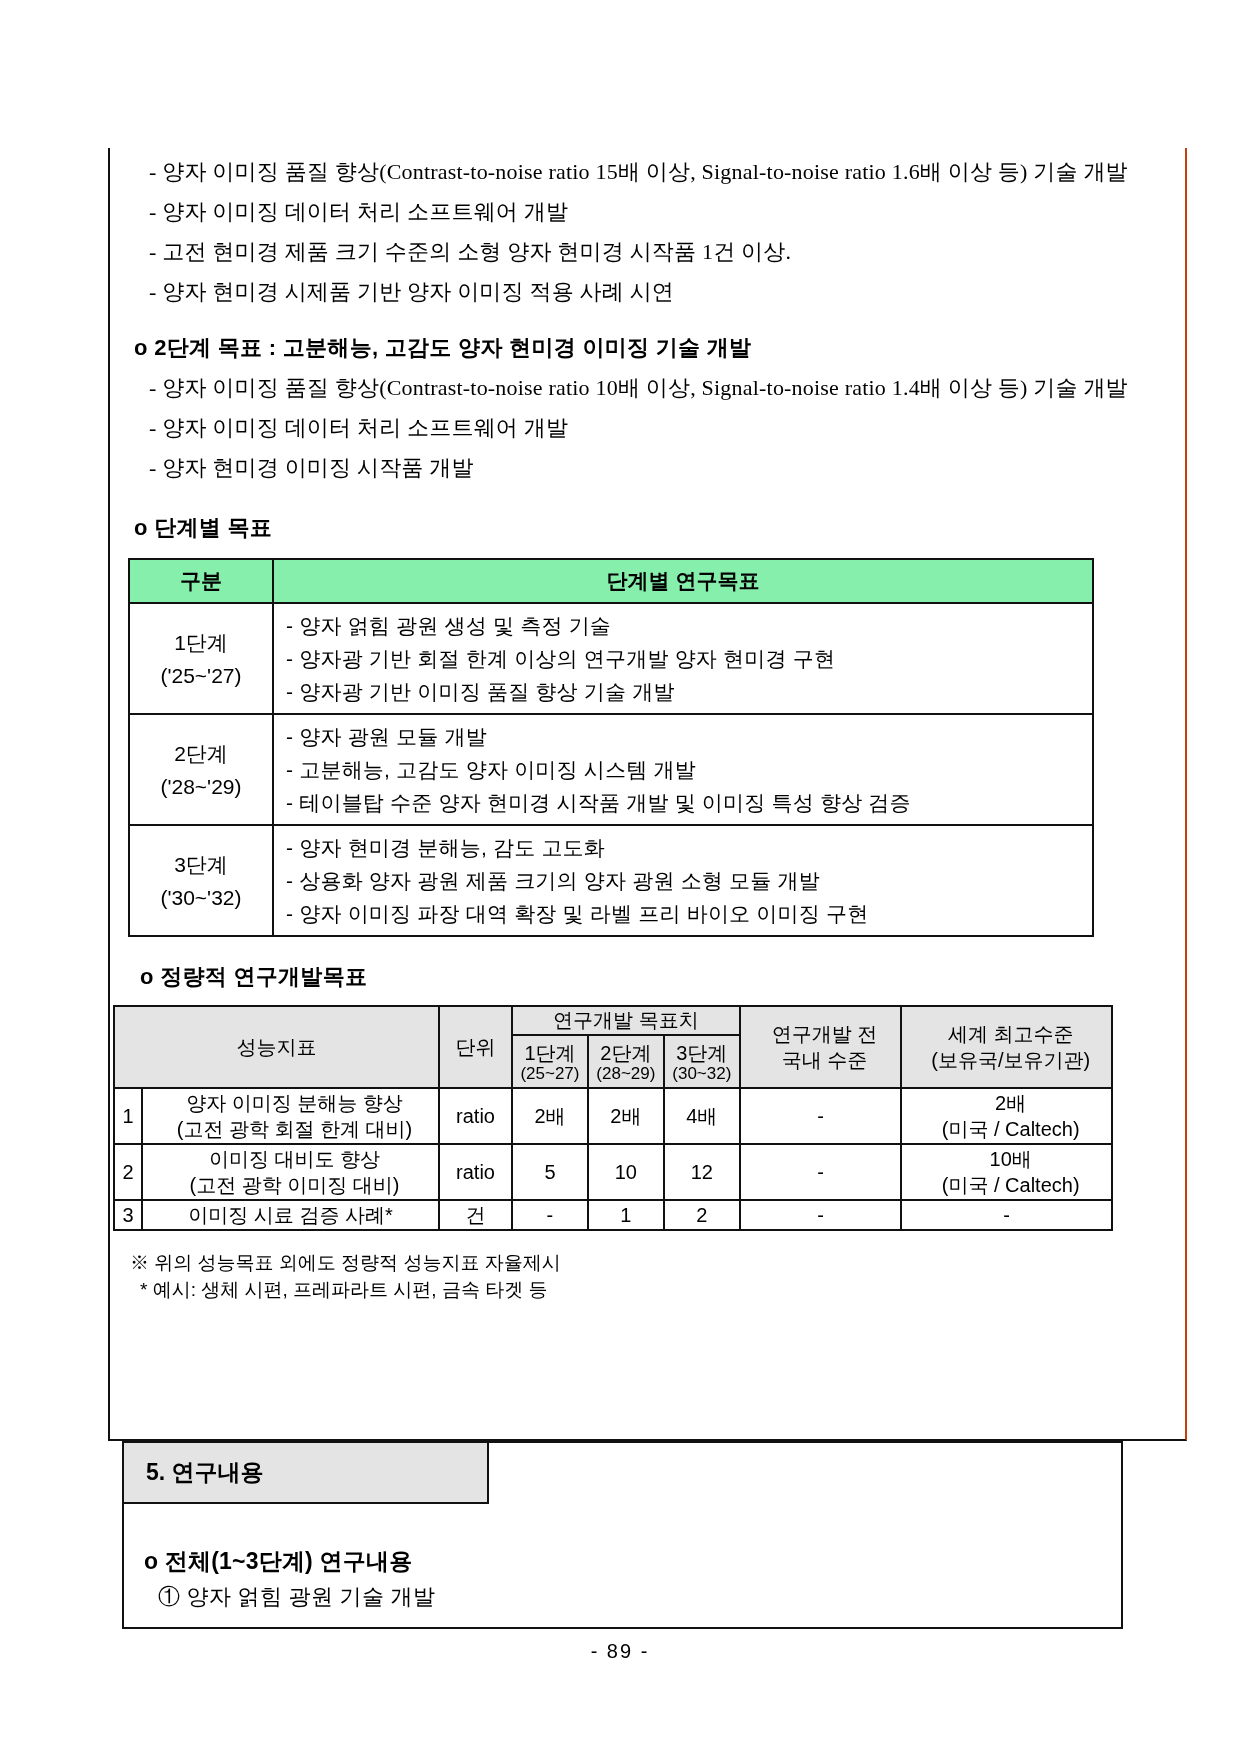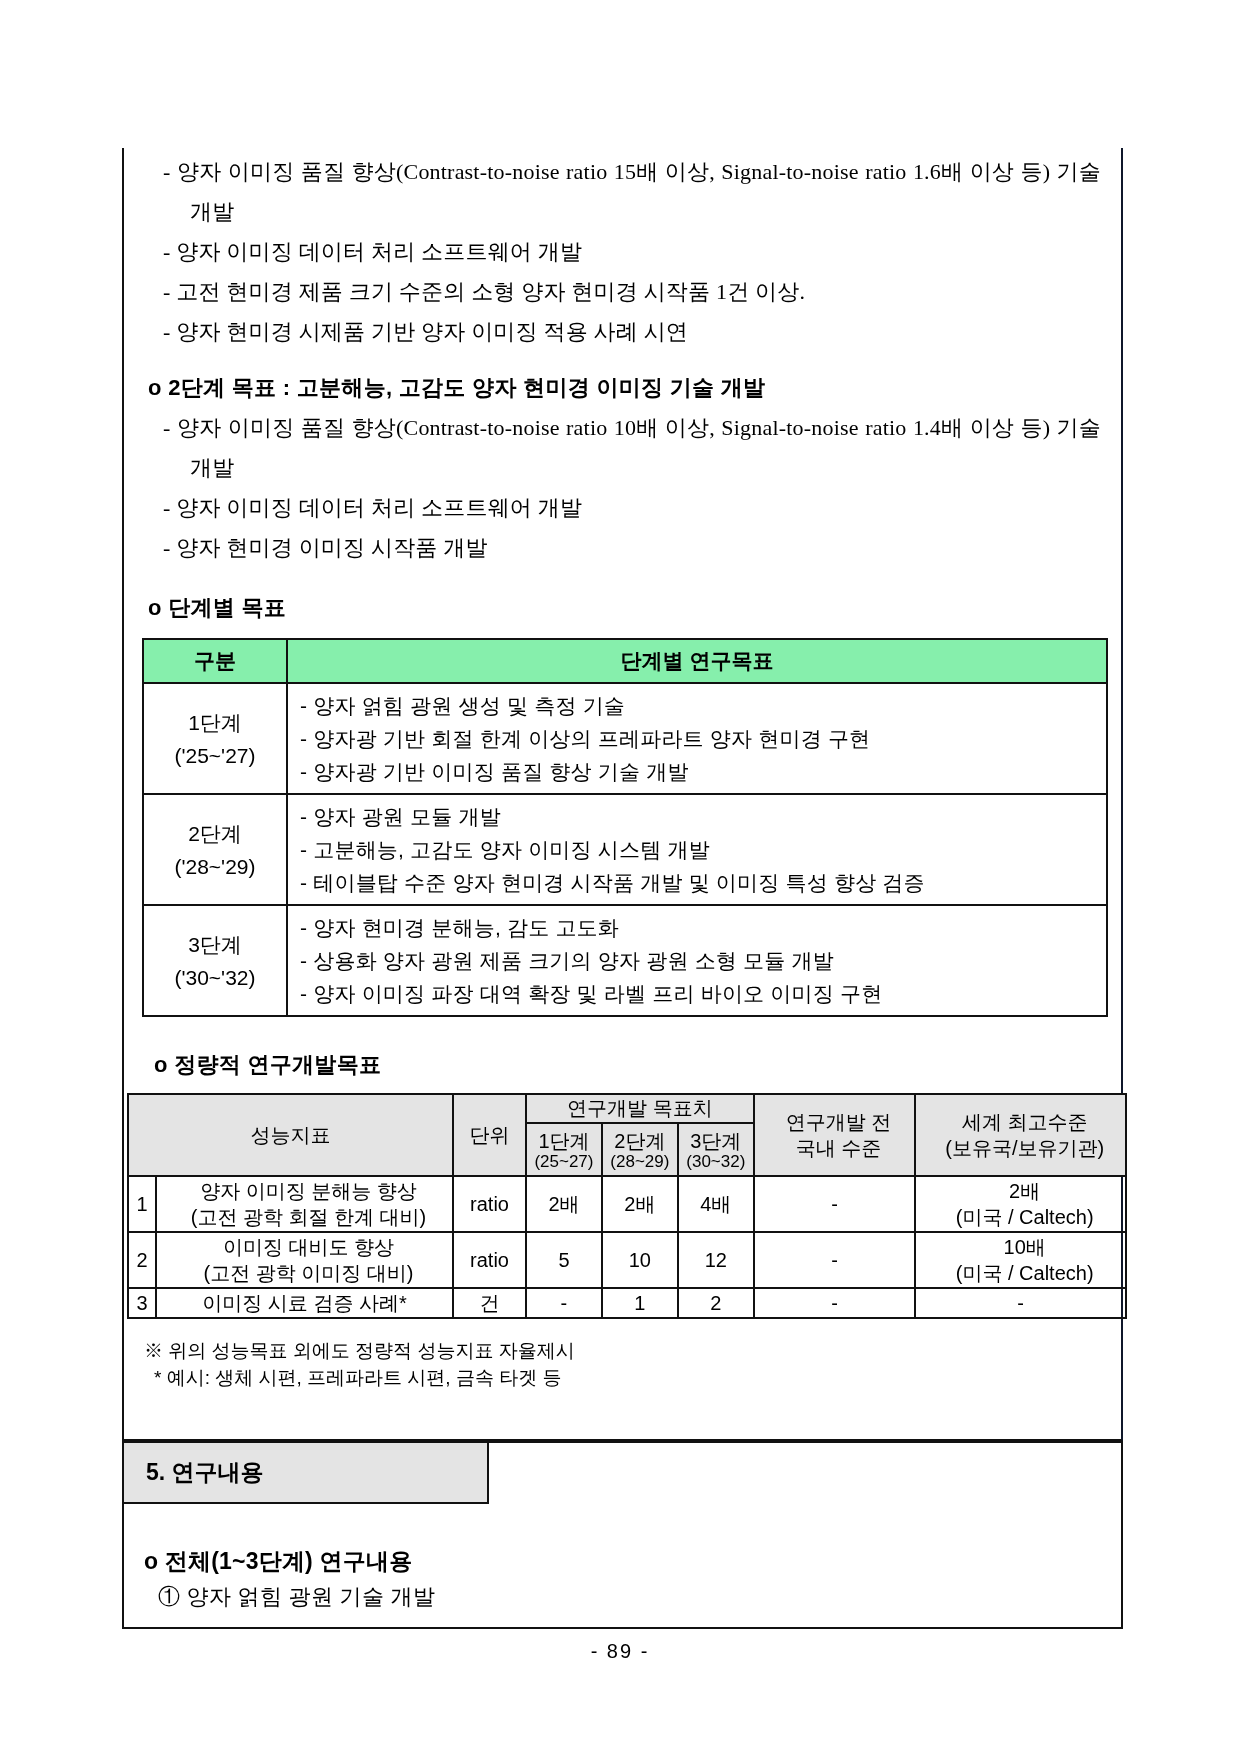--- a/index.html
+++ b/index.html
@@ -7,40 +7,40 @@
   .page {
     position:relative;
     width:1240px; height:1753px;
     background:#ffffff;
     color:#000;
     font-family:"Liberation Serif", serif;
     overflow:hidden;
   }
   
   .box1 {
-    position:absolute; left:122px; top:148px;
-    width:1001px; height:1293px;
-    border-left:2px solid #111; border-right:2px solid #0f172a; border-bottom:2px solid #111;
+    position:absolute; left:108px; top:148px;
+    width:1079px; height:1293px;
+    border-left:2px solid #111; border-right:2px solid #c2410c; border-bottom:2px solid #111;
     padding:4px 20px 0 18px;
   }
   .blist { font-size:22px; line-height:40px; }
   .bitem {
     padding-left:48px; text-indent:-27px;
     text-align:justify;
     letter-spacing:0.2px;
     word-break:keep-all;
   }
   .sec-heading {
     font-family:"Liberation Sans", sans-serif;
     font-weight:bold; font-size:22px; line-height:40px;
     margin-top:16px; padding-left:6px;
     letter-spacing:0.3px;
   }
   .sec-heading.mt2 { margin-top:20px; }
-  .sec-heading.mt3 { margin-top:28px; padding-left:12px; }
+  .sec-heading.mt3 { margin-top:20px; padding-left:12px; }
 
   
   table { border-collapse:collapse; }
   .t1 {
     width:966px; margin:10px 0 0 0;
     font-family:"Liberation Sans", sans-serif;
     font-size:21px;
   }
   .t1 th, .t1 td { border:2px solid #111; }
   .t1 thead th {
@@ -138,21 +138,21 @@
         </tr>
       </thead>
       <tbody>
         <tr>
           <td class="t1-stage">
             <span>1단계</span>
             <span>('25~'27)</span>
           </td>
           <td class="t1-goals">
             <div>- 양자 얽힘 광원 생성 및 측정 기술</div>
-            <div>- 양자광 기반 회절 한계 이상의 프레파라트 양자 현미경 구현</div>
+            <div>- 양자광 기반 회절 한계 이상의 연구개발 양자 현미경 구현</div>
             <div>- 양자광 기반 이미징 품질 향상 기술 개발</div>
           </td>
         </tr>
         <tr>
           <td class="t1-stage">
             <span>2단계</span>
             <span>('28~'29)</span>
           </td>
           <td class="t1-goals">
             <div>- 양자 광원 모듈 개발</div>

